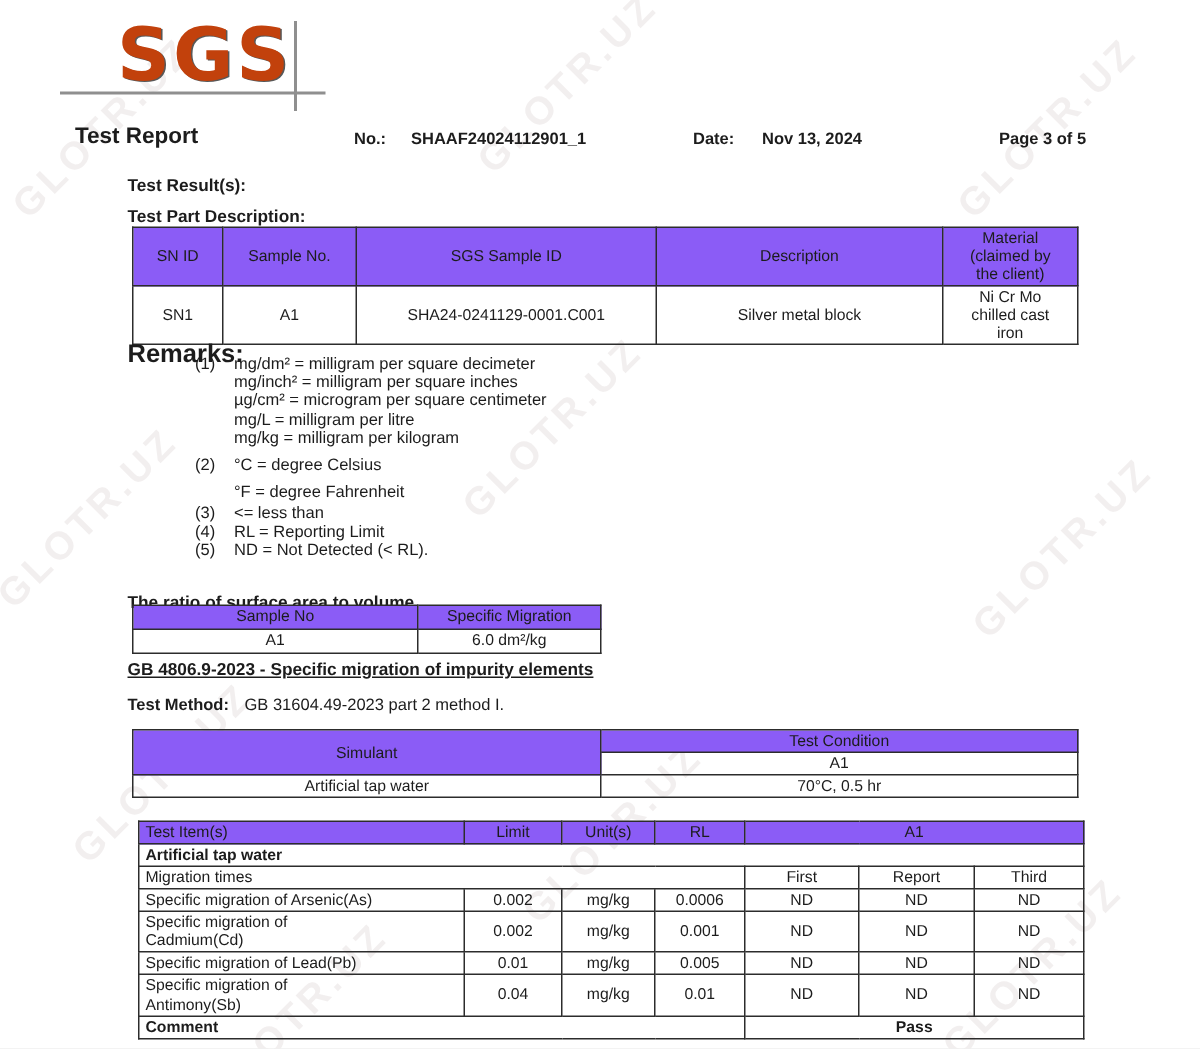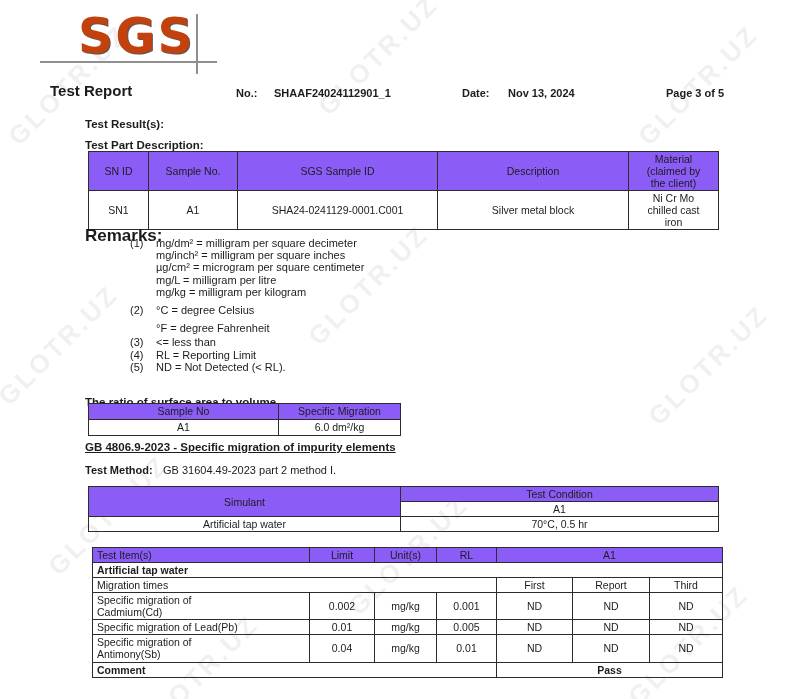--- a/index.html
+++ b/index.html
@@ -217,20 +217,29 @@
     <tr>
       <td colspan="7" class="lft b">Artificial tap water</td>
     </tr>
     <tr>
       <td colspan="4" class="lft">Migration times</td>
       <td>First</td>
       <td>Report</td>
       <td>Third</td>
     </tr>
     <tr>
+      <td class="lft pre">Specific migration of Arsenic(As)</td>
+      <td>0.002</td>
+      <td>mg/kg</td>
+      <td>0.0006</td>
+      <td>ND</td>
+      <td>ND</td>
+      <td>ND</td>
+    </tr>
+    <tr>
       <td class="lft pre">Specific migration of
 Cadmium(Cd)</td>
       <td>0.002</td>
       <td>mg/kg</td>
       <td>0.001</td>
       <td>ND</td>
       <td>ND</td>
       <td>ND</td>
     </tr>
     <tr>

